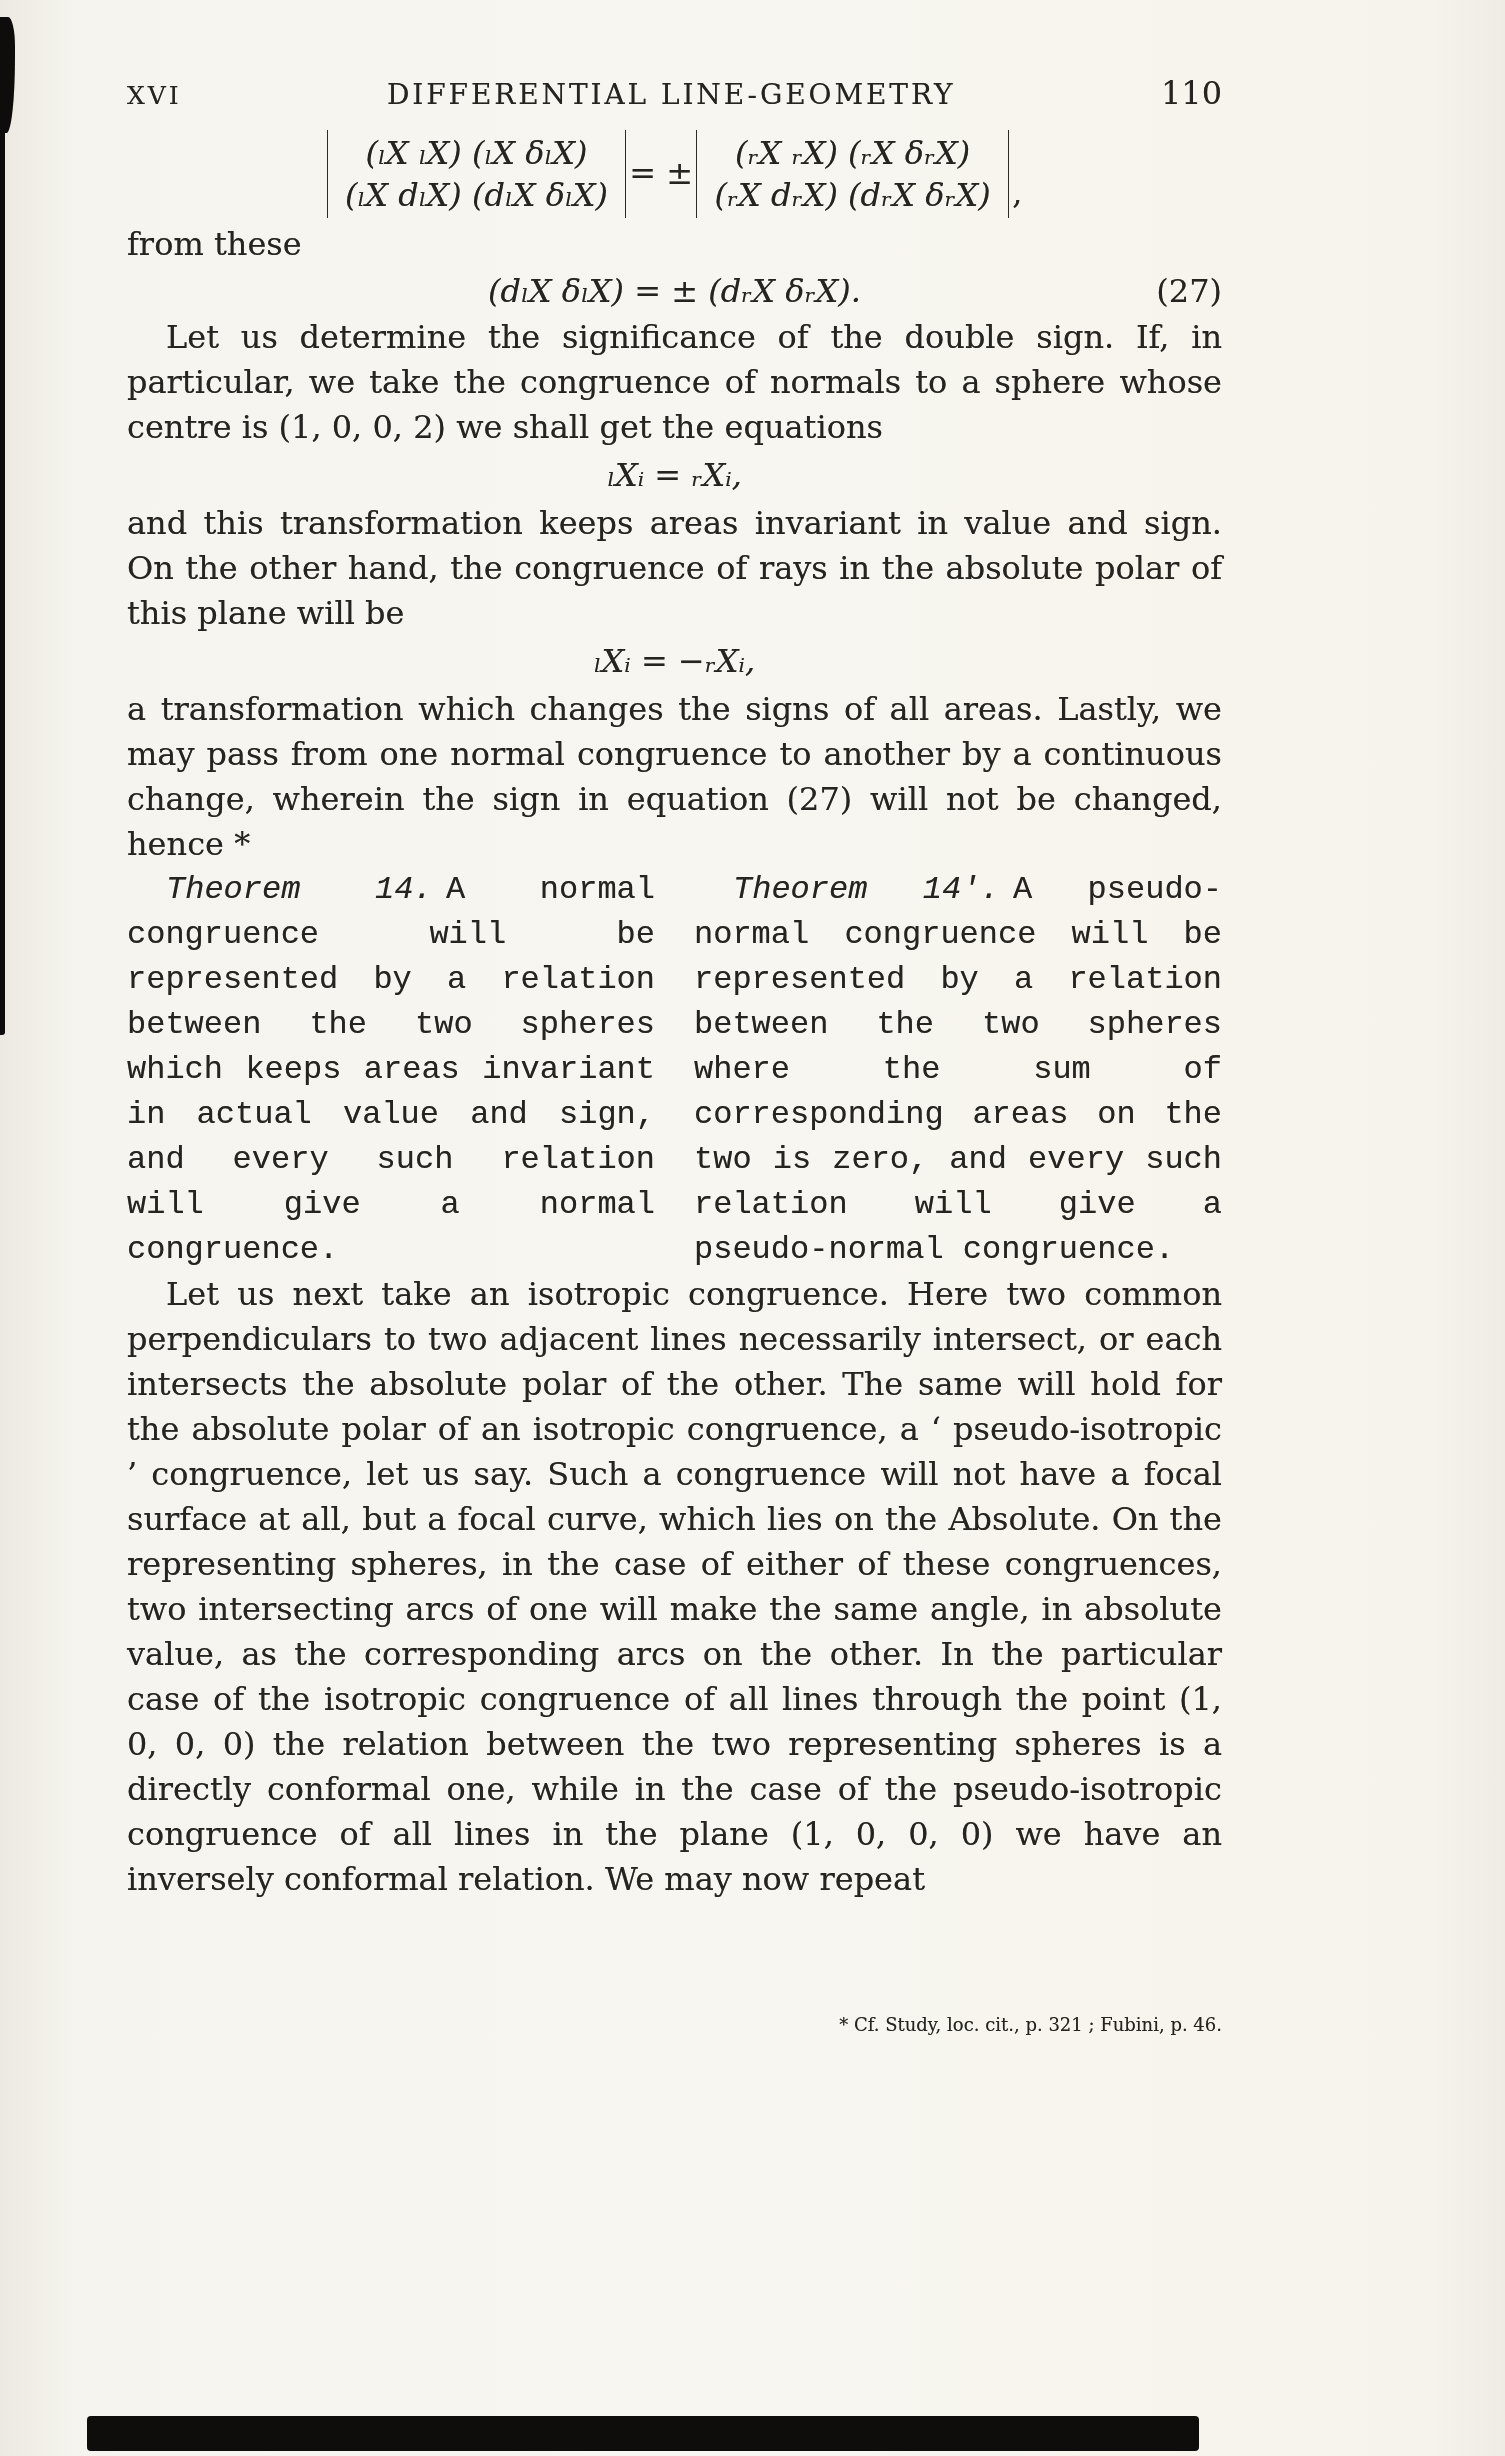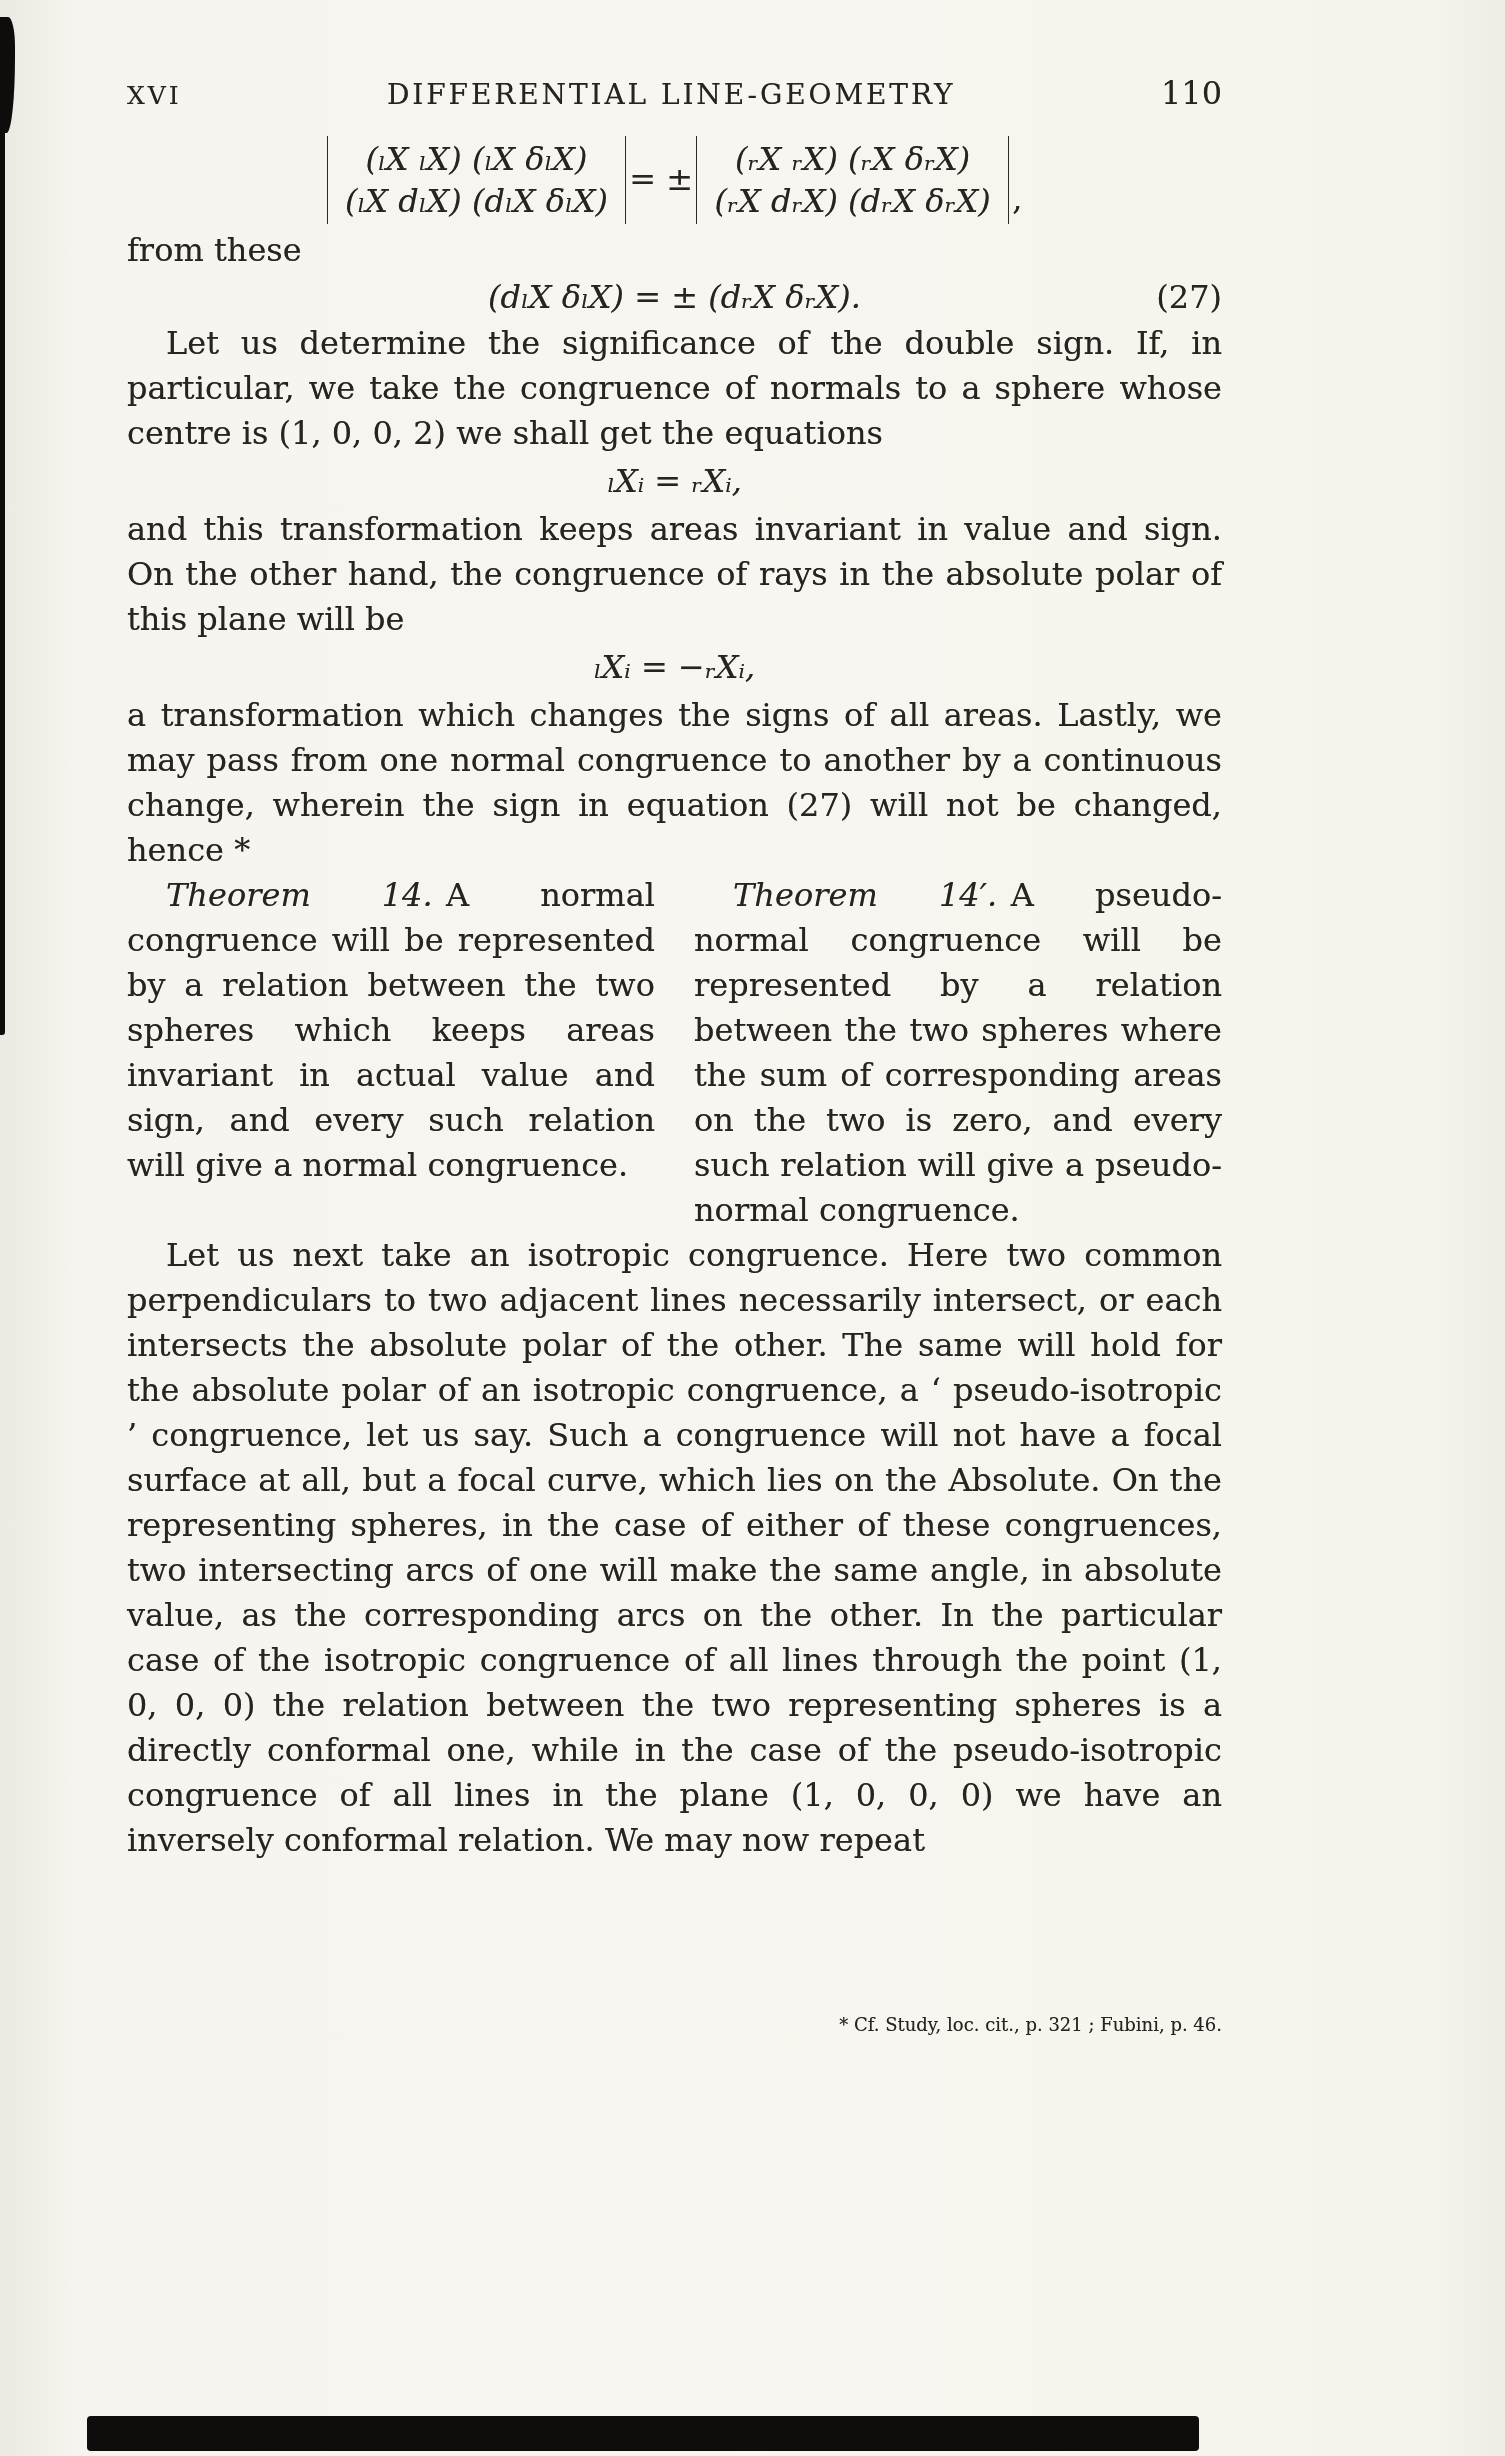--- a/index.html
+++ b/index.html
@@ -13,21 +13,21 @@
     width:1505px; height:2456px;
     overflow:hidden;
     color:#262420;
     background:linear-gradient(90deg,#ece9e2 0,#f6f4ee 5%,#f8f6f0 50%,#f6f3ec 95%,#efece5 100%);
     text-shadow:0 0 0.6px rgba(40,36,30,0.45);
   }
   .text-block {
     position:absolute; left:127px; top:71px; width:1095px;
     font-size:32px; line-height:45px; text-align:justify;
   }
-  .header { display:flex; justify-content:space-between; align-items:baseline; margin-bottom:18px; }
+  .header { display:flex; justify-content:space-between; align-items:baseline; margin-bottom:12px; }
   .chapter { font-size:25px; letter-spacing:2.9px; }
   .title { font-size:28px; letter-spacing:2.9px; }
   .pagenum { font-size:32px; }
 
   .eq-display {
     display:flex; justify-content:center; align-items:center; gap:3px;
     margin:7.7px 0 3.9px; font-style:italic;
   }
   .det {
     border-left:1.9px solid #2e2b26; border-right:1.9px solid #2e2b26;
@@ -40,21 +40,21 @@
   .from-these { text-align:left; }
 
   .eq-line { position:relative; text-align:center; font-style:italic; margin:1.9px 0; }
   .eq-num { position:absolute; right:0; font-style:normal; }
 
   .para { margin:0; }
   .para.indent { text-indent:39px; }
 
   .eq-center { text-align:center; font-style:italic; margin:2.9px 0; }
 
-  .theorems { display:flex; gap:39px; }
+  .theorems { display:flex; gap:39px;font-family:Liberation Mono, monospace; }
   .theorems .col { width:528px; text-align:justify; }
   .thm-title { font-style:italic; margin-right:13.5px; }
 
   .footnote {
     position:absolute; left:0; width:100%; top:1931px;
     text-align:right; font-size:18px; text-indent:0;
   }
 
   .artifact { position:absolute; background:#0e0d0b; }
   .artifact.corner { left:0; top:17.4px; width:15.4px; height:116px; border-radius:0 45% 55% 0 / 0 25% 65% 0; }

